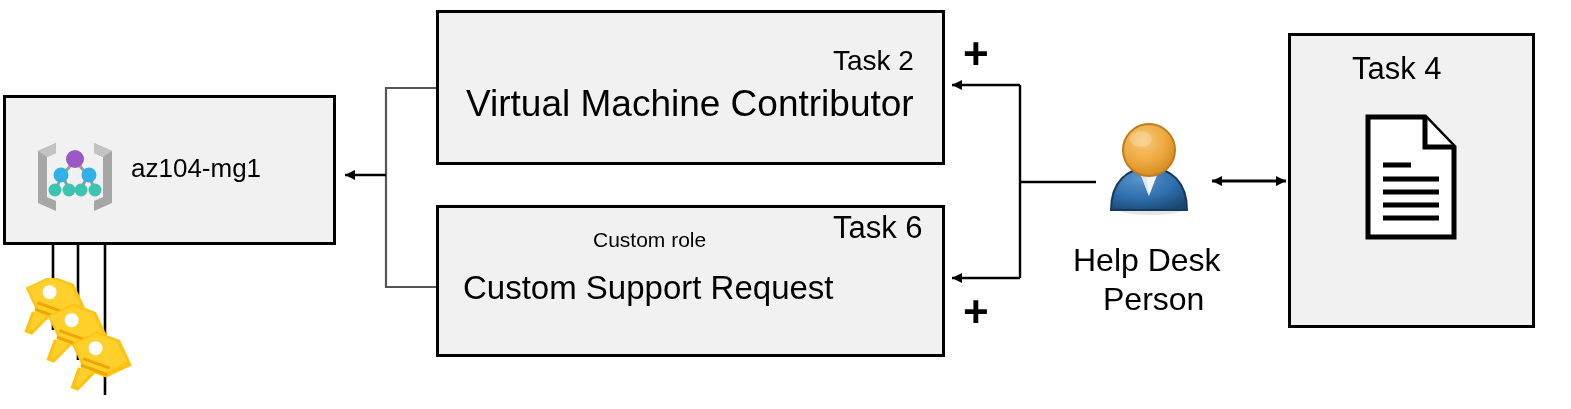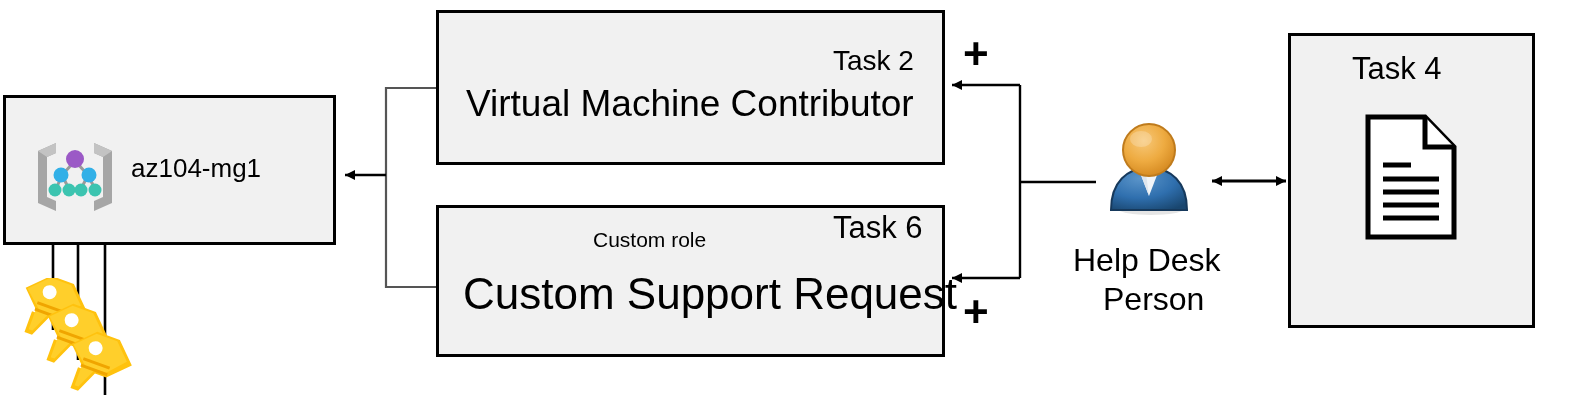--- a/index.html
+++ b/index.html
@@ -30,21 +30,21 @@
   
   #task2-box{left:436px;top:10px;width:509px;height:155px;}
   #task2-tasklabel{left:833px;top:18px;font-size:28px;margin-top:28px;}
   #task2-line1{left:591px;top:44px;font-size:33px;}
   #task2-line2{left:466px;top:85px;font-size:37px;}
 
   
   #task3-box{left:436px;top:205px;width:509px;height:152px;}
   #task3-tasklabel{left:833px;top:212px;font-size:31px;}
   #task3-line1{left:593px;top:229px;font-size:21px;}
-  #task3-line2{left:463px;top:271px;font-size:44px;}
+  #task3-line2{left:463px;top:271px;font-size:33px;}
 
   
   #task4-box{left:1288px;top:33px;width:247px;height:295px;}
   #task4-tasklabel{left:1352px;top:53px;font-size:31px;}
   #task4-name{left:1316px;top:275px;font-size:31px;}
   #doc-icon{position:absolute;left:1363px;top:113px;width:96px;height:128px;}
 
   
   .plus{position:absolute;font-size:44px;font-weight:bold;color:#000;line-height:1;
         font-family:"Liberation Sans", sans-serif;}

